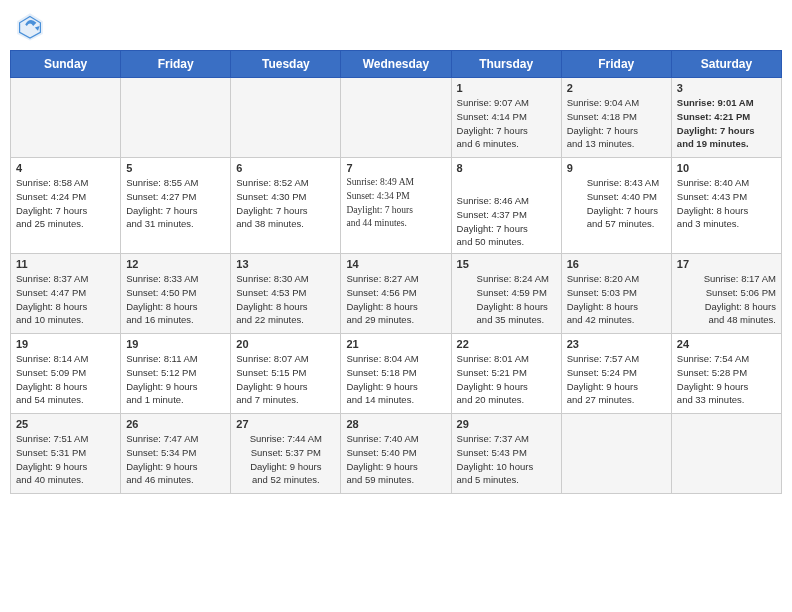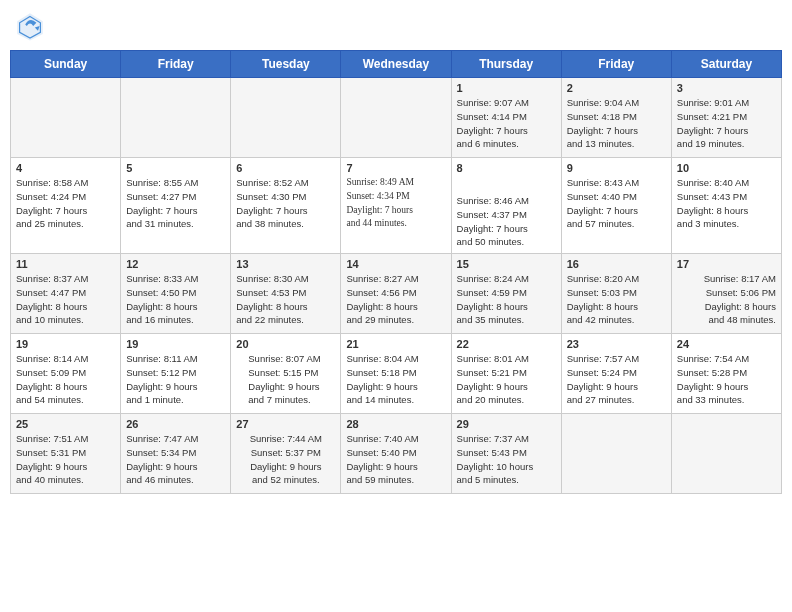--- a/index.html
+++ b/index.html
@@ -141,21 +141,21 @@
         </td>
         <td>
           <span class="day-num">2</span>
           <div class="day-info" style="white-space: pre-line;">Sunrise: 9:04 AM
 Sunset: 4:18 PM
 Daylight: 7 hours
 and 13 minutes.</div>
         </td>
         <td>
           <span class="day-num">3</span>
-          <div class="day-info" style="white-space: pre-line;">Sunrise: 9:01 AM
+          <div class="day-info" style="white-space: pre-line; font-weight: bold;">Sunrise: 9:01 AM
 Sunset: 4:21 PM
 Daylight: 7 hours
 and 19 minutes.</div>
         </td>
       </tr>
       <tr>
         <td>
           <span class="day-num">4</span>
           <div class="day-info" style="white-space: pre-line;">Sunrise: 8:58 AM
 Sunset: 4:24 PM
@@ -185,21 +185,21 @@
         </td>
         <td>
           <span class="day-num">8</span>
           <div class="day-info" style="white-space: pre-line; margin-top: 20px;">Sunrise: 8:46 AM
 Sunset: 4:37 PM
 Daylight: 7 hours
 and 50 minutes.</div>
         </td>
         <td>
           <span class="day-num">9</span>
-          <div class="day-info" style="white-space: pre-line;">Sunrise: 8:43 AM
+          <div class="day-info" style="white-space: pre-line; margin-left: 20px;">Sunrise: 8:43 AM
 Sunset: 4:40 PM
 Daylight: 7 hours
 and 57 minutes.</div>
         </td>
         <td>
           <span class="day-num">10</span>
           <div class="day-info" style="white-space: pre-line;">Sunrise: 8:40 AM
 Sunset: 4:43 PM
 Daylight: 8 hours
 and 3 minutes.</div>
@@ -229,21 +229,21 @@
         </td>
         <td>
           <span class="day-num">14</span>
           <div class="day-info" style="white-space: pre-line;">Sunrise: 8:27 AM
 Sunset: 4:56 PM
 Daylight: 8 hours
 and 29 minutes.</div>
         </td>
         <td>
           <span class="day-num">15</span>
-          <div class="day-info" style="white-space: pre-line;">Sunrise: 8:24 AM
+          <div class="day-info" style="white-space: pre-line; margin-left: 20px;">Sunrise: 8:24 AM
 Sunset: 4:59 PM
 Daylight: 8 hours
 and 35 minutes.</div>
         </td>
         <td>
           <span class="day-num">16</span>
           <div class="day-info" style="white-space: pre-line;">Sunrise: 8:20 AM
 Sunset: 5:03 PM
 Daylight: 8 hours
 and 42 minutes.</div>
@@ -266,21 +266,21 @@
         </td>
         <td>
           <span class="day-num">19</span>
           <div class="day-info" style="white-space: pre-line;">Sunrise: 8:11 AM
 Sunset: 5:12 PM
 Daylight: 9 hours
 and 1 minute.</div>
         </td>
         <td>
           <span class="day-num">20</span>
-          <div class="day-info" style="white-space: pre-line; margin-left: 12px;">Sunrise: 8:07 AM
+          <div class="day-info" style="white-space: pre-line;">Sunrise: 8:07 AM
 Sunset: 5:15 PM
 Daylight: 9 hours
 and 7 minutes.</div>
         </td>
         <td>
           <span class="day-num">21</span>
           <div class="day-info" style="white-space: pre-line;">Sunrise: 8:04 AM
 Sunset: 5:18 PM
 Daylight: 9 hours
 and 14 minutes.</div>

